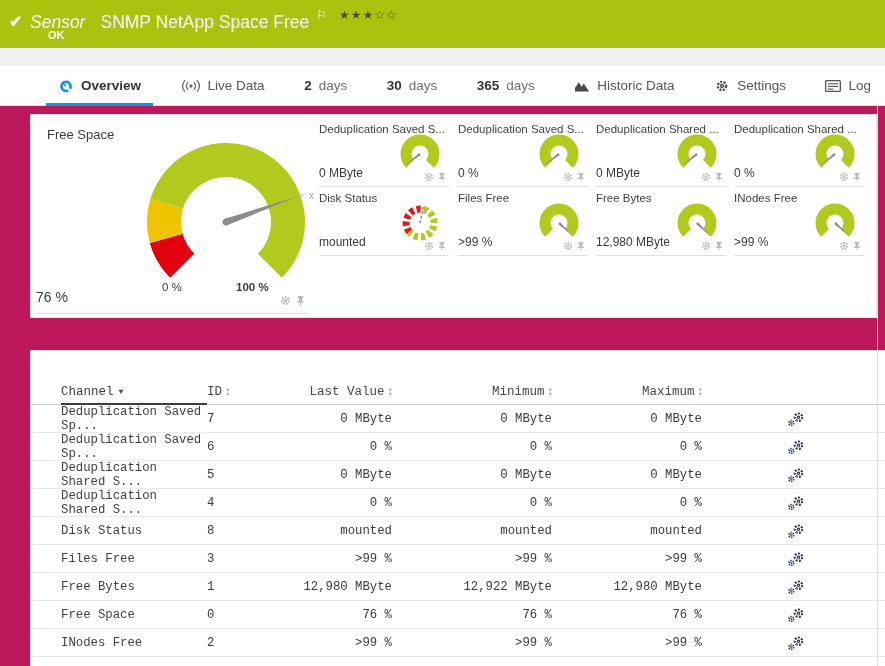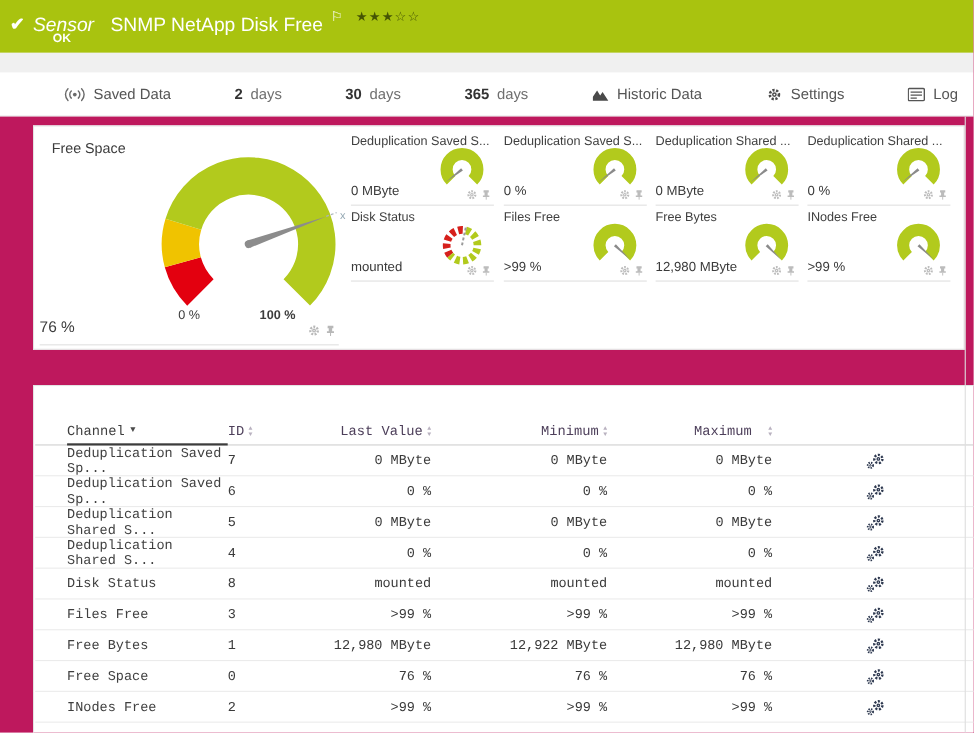--- a/index.html
+++ b/index.html
@@ -57,21 +57,21 @@
   .thead{display:flex;height:25px;align-items:center;font-size:12.5px;color:#4d3f5a;
     position:relative;border-bottom:1px solid #d0d0d0;margin:0 1px;}
   .thead:after{content:"";position:absolute;left:29px;bottom:-1px;width:146px;height:2px;background:#3c3c3c;}
   .trow{display:flex;height:27px;align-items:center;font-size:12.3px;color:#3a3a3a;
     border-bottom:1px solid #ebebeb;margin:0 1px;}
   .c{box-sizing:border-box;display:flex;align-items:center;}
   .c1{width:175px;padding-left:29px;color:#3f3f3f;}
   .c2{width:85px;}
   .c3{width:100px;justify-content:flex-end;}
   .c4{width:160px;justify-content:flex-end;}
-  .c5{width:150px;justify-content:flex-end;gap:11px;}
+  .c5{width:150px;justify-content:flex-end;}
   .c6{flex:1;padding-left:85px;}
   .sortd{margin-left:5px;font-size:8px;color:#4a4a4a;}
   .sortud{display:inline-flex;flex-direction:column;margin-left:4px;color:#b9b2c0;
     font-size:6px;line-height:5px;}
   .sortud i{font-style:normal;}
   .dg{width:18px;height:16px;color:#2e3950;}
 </style>
 </head>
 <body>
 
@@ -118,32 +118,38 @@
     <symbol id="sym-geartab" viewBox="0 0 16 16">
       <circle cx="8" cy="8" r="4.7" fill="none" stroke="currentColor" stroke-width="2.7" stroke-dasharray="2.3 1.6"></circle>
       <circle cx="8" cy="8" r="1.7" fill="none" stroke="currentColor" stroke-width="1.5"></circle>
     </symbol>
   </defs>
 </svg>
 
 <div class="topbar">
   <span class="check-ic">✔</span>
   <div class="titleline">
-    <span class="prefix">Sensor</span><span>SNMP NetApp Disk Free</span><span class="flag-ic">⚐</span><span class="stars">★★★☆☆</span>
+    <span class="prefix">Sensor</span><span>SNMP NetApp Space Free</span><span class="flag-ic">⚐</span><span class="stars">★★★☆☆</span>
   </div>
   <div class="okline">OK</div>
 </div>
 <div class="strip"></div>
 
 <div class="tabbar">
+  <div class="tab active">
+    <svg class="tabic">
+        <use href="#sym-tabgauge"></use>
+      </svg>
+    <span>Overview</span>
+  </div>
   <div class="tab">
     <svg class="tabic wide" style="color:#6a6a6a">
         <use href="#sym-live"></use>
       </svg>
-    <span>Saved Data</span>
+    <span>Live Data</span>
   </div>
   <div class="tab">
     <span class="num">2</span>
     <span class="dim">days</span>
   </div>
   <div class="tab">
     <span class="num">30</span>
     <span class="dim">days</span>
   </div>
   <div class="tab">

